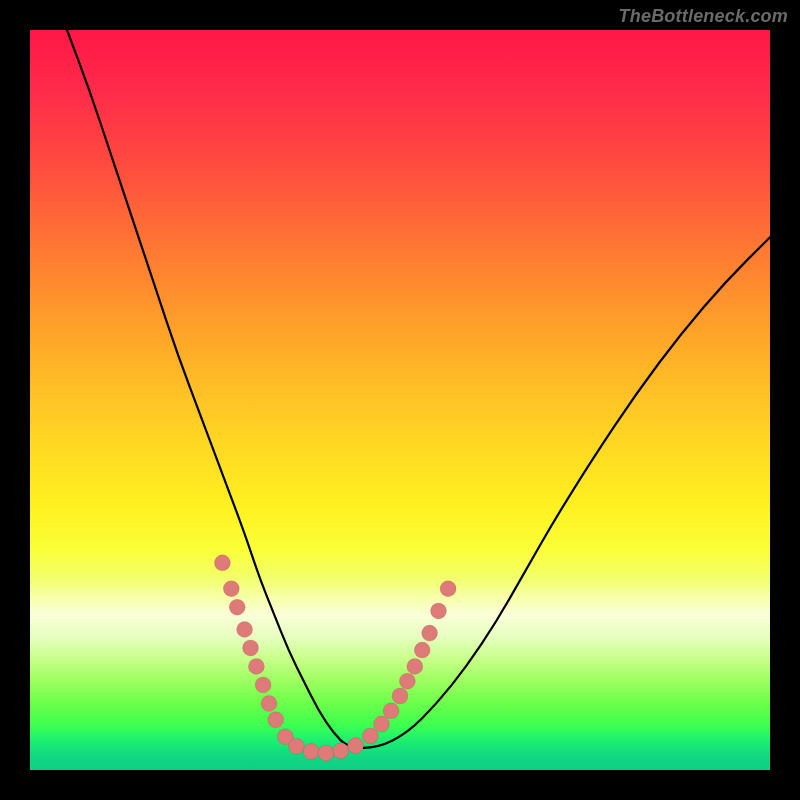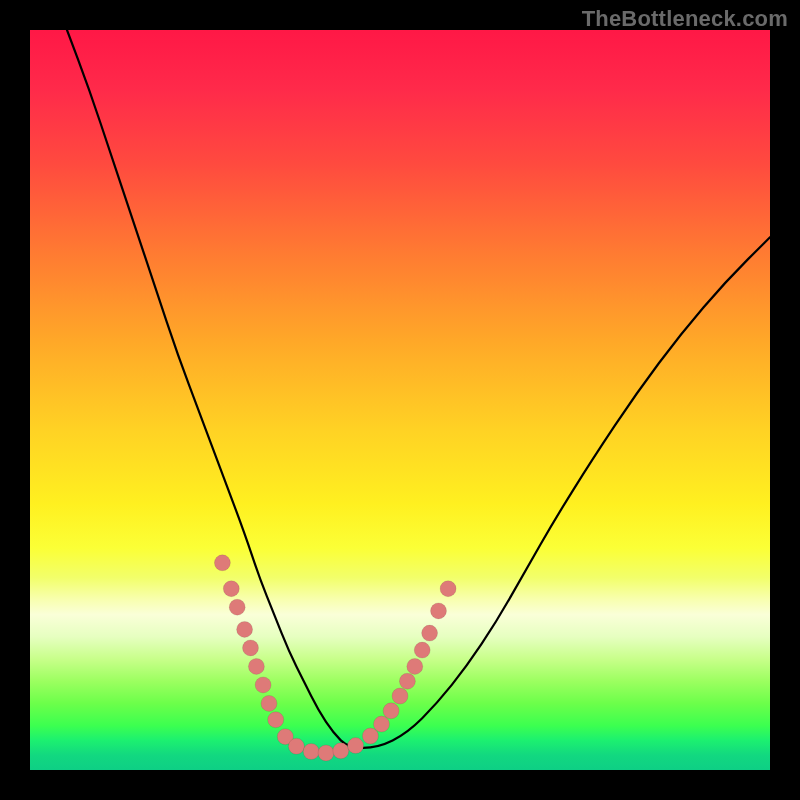--- a/index.html
+++ b/index.html
@@ -8,25 +8,26 @@
     position: relative;
     width: 800px;
     height: 800px;
     background: #000;
   }
   .watermark {
     position: absolute;
     top: 6px;
     right: 12px;
     font-family: Arial, Helvetica, sans-serif;
-    font-size: 22px;
+    font-size: 18px;
     font-weight: 600;
     color: #6a6a6a;
     letter-spacing: 0.2px;
     z-index: 10;
+    font-style: italic;
   }
   .plot {
     position: absolute;
     left: 30px;
     top: 30px;
     width: 740px;
     height: 740px;
     overflow: hidden;
   }
   .gradient {

